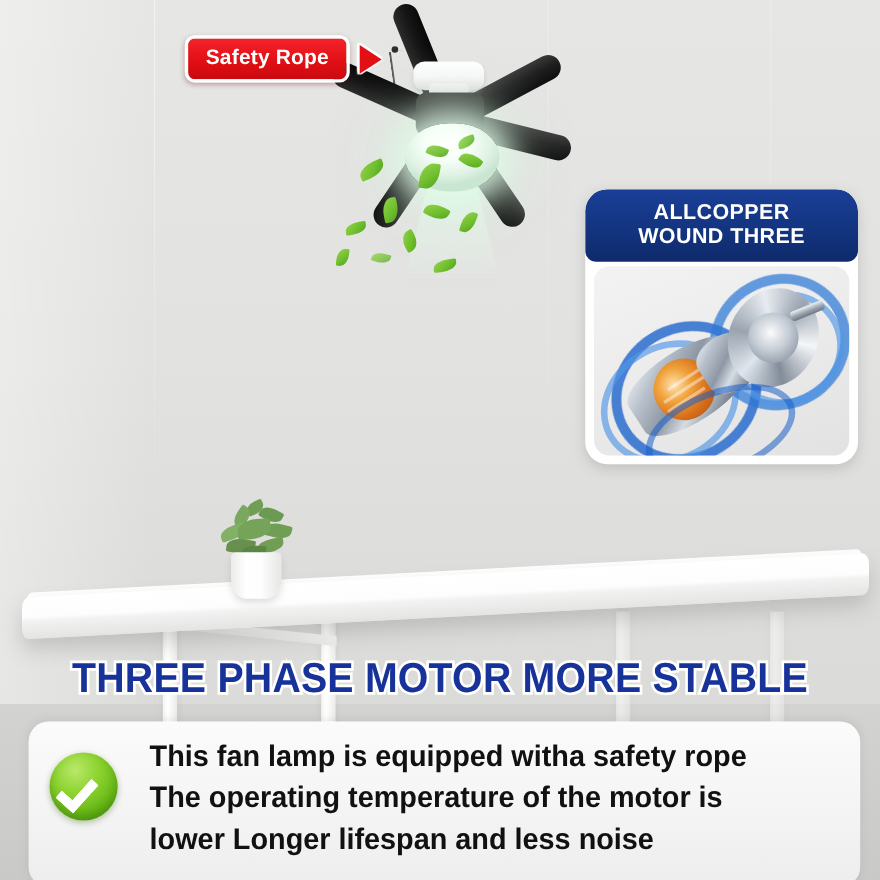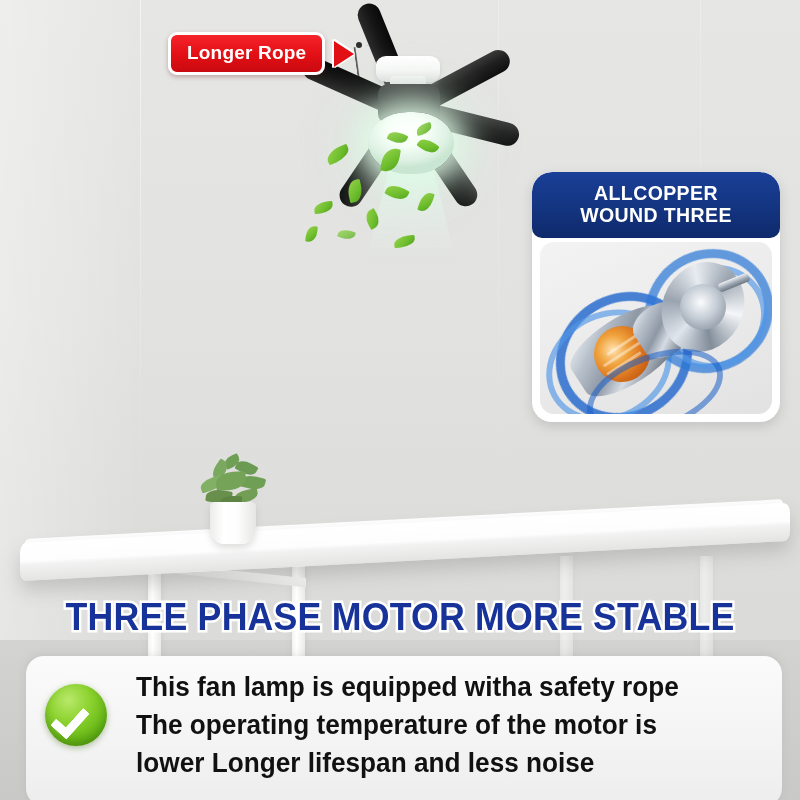--- a/index.html
+++ b/index.html
@@ -296,21 +296,21 @@
     <div class="leaf" style="left:116px;top:146px;width:22px;height:13px;transform:rotate(28deg);"></div>
     <div class="leaf" style="left:150px;top:152px;width:12px;height:20px;transform:rotate(18deg);"></div>
     <div class="leaf" style="left:44px;top:162px;width:19px;height:11px;transform:rotate(-8deg);"></div>
     <div class="leaf" style="left:96px;top:170px;width:13px;height:18px;transform:rotate(-30deg);"></div>
     <div class="leaf" style="left:36px;top:186px;width:11px;height:16px;transform:rotate(6deg);"></div>
     <div class="leaf" style="left:68px;top:190px;width:17px;height:9px;transform:rotate(16deg);opacity:.75;"></div>
     <div class="leaf" style="left:124px;top:196px;width:21px;height:11px;transform:rotate(-6deg);"></div>
   </div>
 
   <div class="safety-badge">
-    <div class="badge-pill">Longer Rope</div>
+    <div class="badge-pill">Safety Rope</div>
     <div class="badge-arrow"></div>
   </div>
 
   <div class="motor-card">
     <div class="motor-head">
       <span>ALLCOPPER</span>
       <span>WOUND THREE</span>
     </div>
     <div class="motor-body">
       <div class="m-swirl" style="left:14px;top:52px;width:122px;height:108px;transform:rotate(-32deg);"></div>

